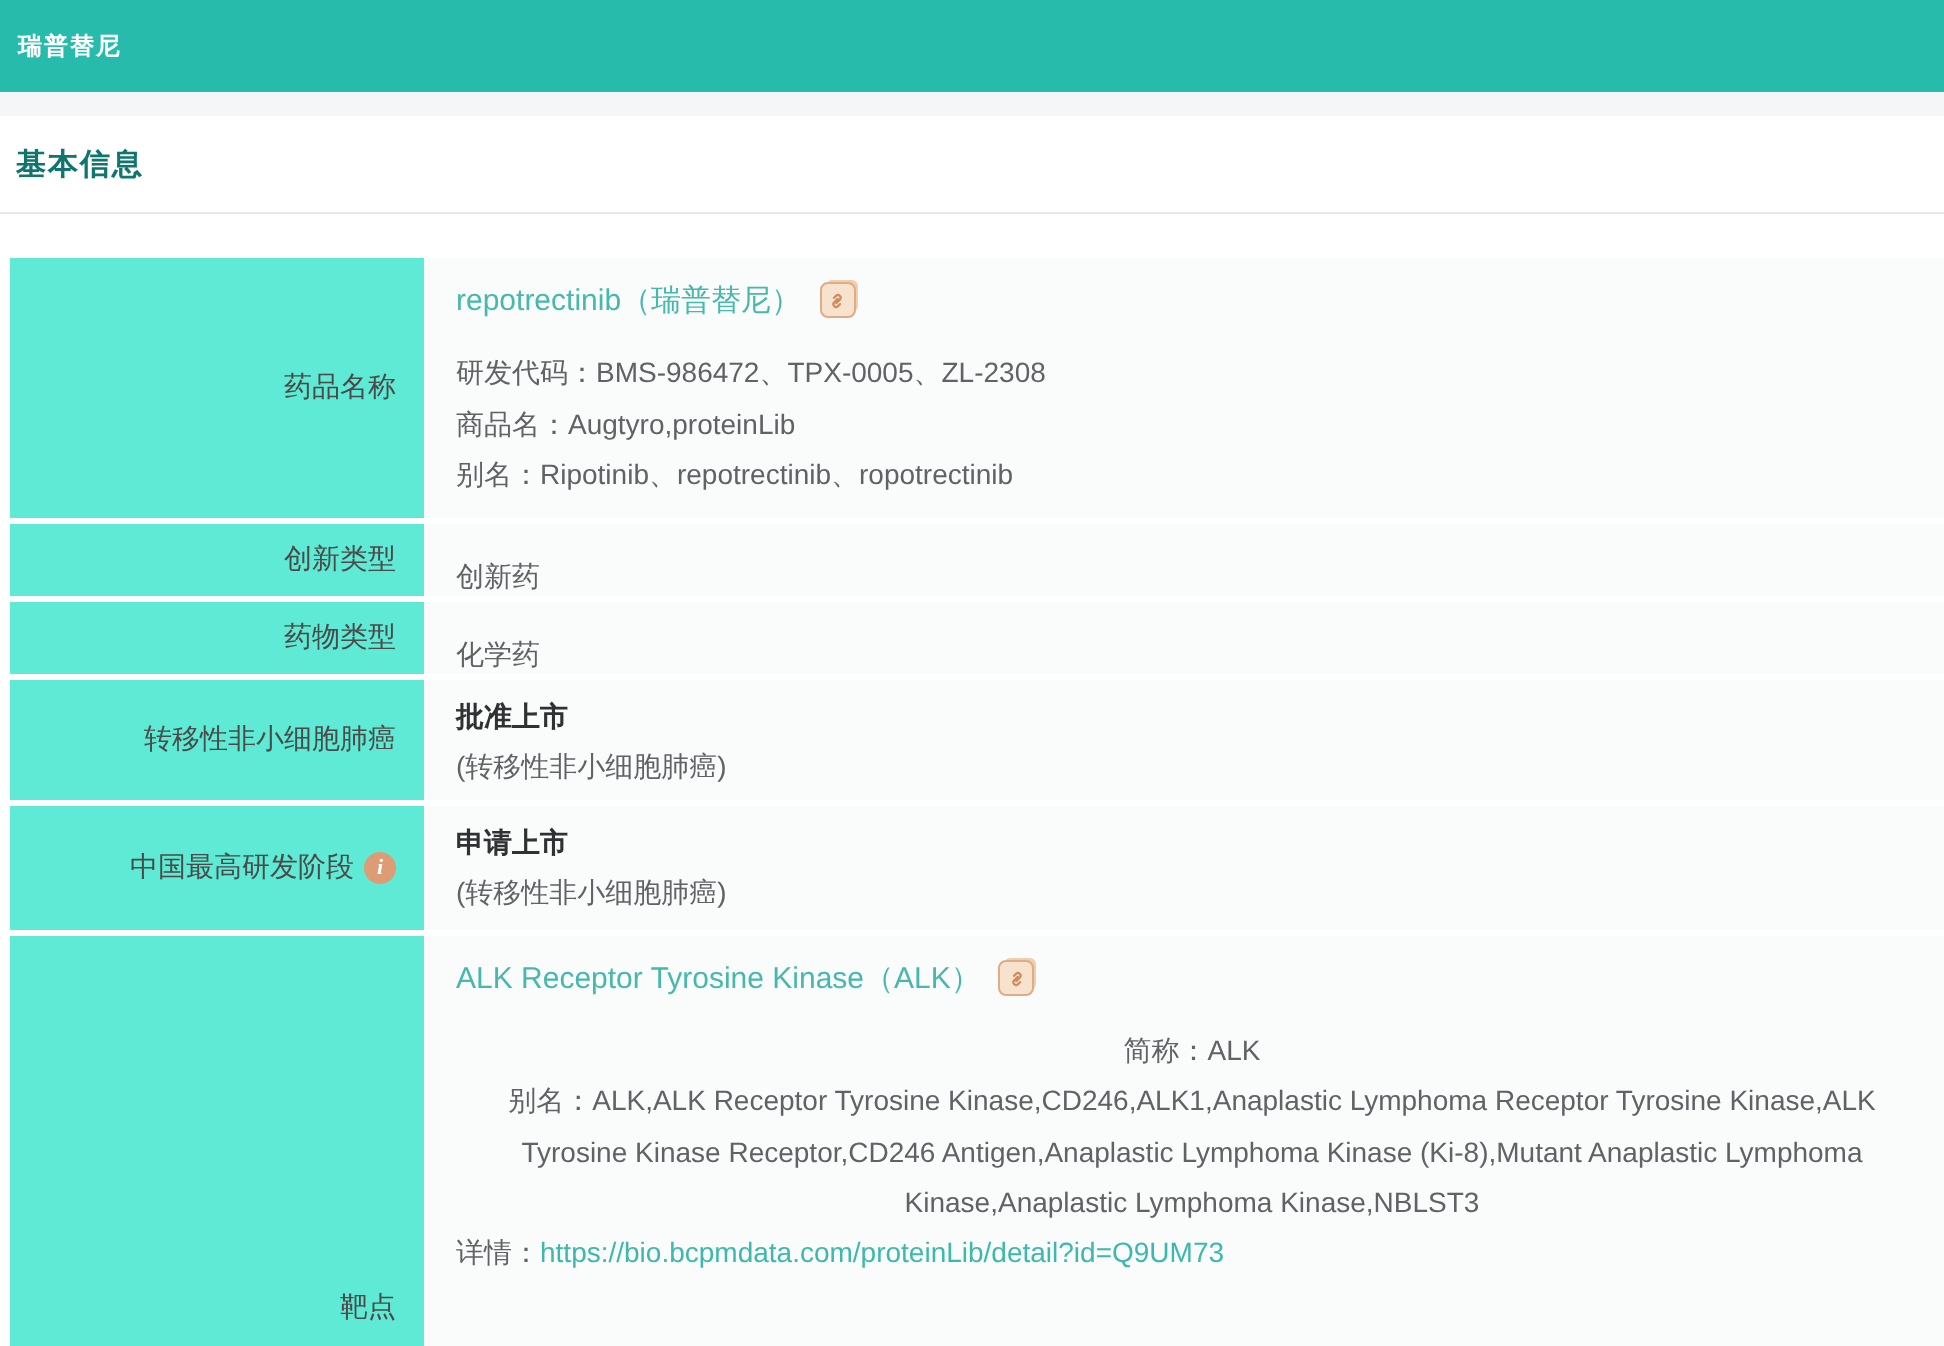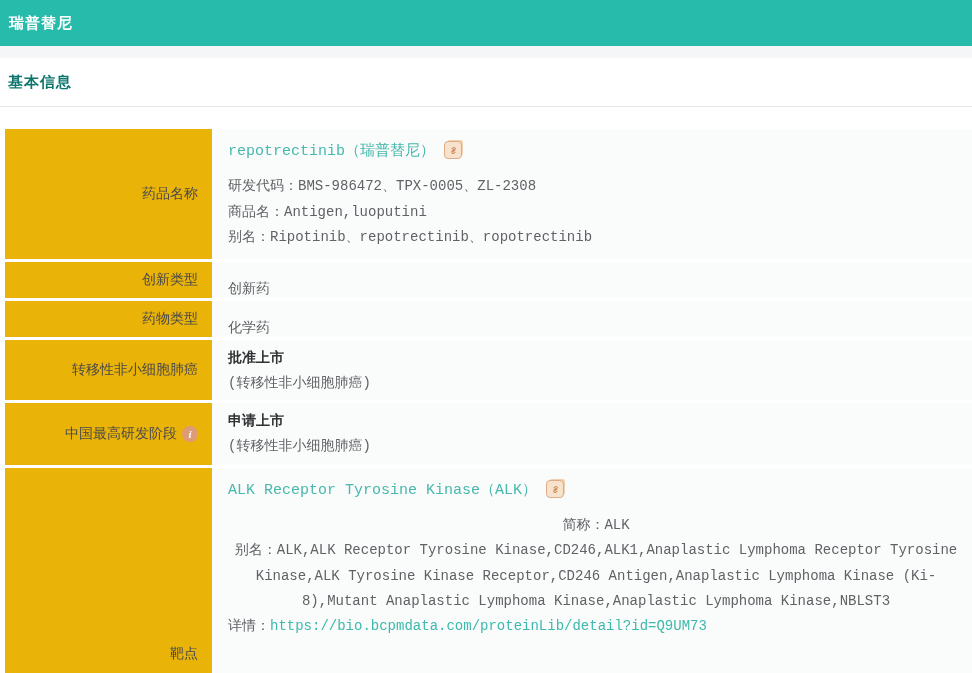--- a/index.html
+++ b/index.html
@@ -11,21 +11,21 @@
   }
   .topbar {
     height: 46px;
     background: #26bbaa;
     display: flex;
     align-items: center;
     padding-left: 9px;
   }
   .topbar h1 {
     color: #ffffff;
-    font-size: 15px;
+    font-size: 12px;
     font-weight: bold;
     letter-spacing: 1px;
     font-family: Liberation Serif, serif;
   }
   .subbar {
     height: 12px;
     background: #f5f6f7;
   }
   .section-head {
     padding: 15px 0 14px 8px;
@@ -41,38 +41,37 @@
     margin-top: 22px;
     padding-left: 5px;
   }
   .row {
     display: flex;
     margin-bottom: 3px;
   }
   .cell-label {
     width: 207px;
     flex: 0 0 207px;
-    background: #eab308;
+    background: #5eead4;
     display: flex;
     align-items: center;
     justify-content: flex-end;
     text-align: right;
     padding-right: 14px;
     font-size: 14px;
     color: #4a4a4a;
     gap: 5px;
   }
   .cell-value {
     flex: 1 1 auto;
     background: #fafbfb;
     padding-left: 16px;
     padding-right: 8px;
     font-size: 14px;
     color: #606266;
-    font-family: Liberation Mono, monospace;
   }
   .row-drug   { height: 130px; }
   .row-simple { height: 36px; }
   .row-stage1 { height: 60px; }
   .row-stage2 { height: 62px; }
   .row-target { height: 372px; }
   .row-simple .cell-value {
     display: flex;
     align-items: flex-end;
   }
@@ -169,21 +168,21 @@
         <div class="link-line">
           <a class="teal-link">repotrectinib（瑞普替尼）</a>
           <span class="link-icon">
             <svg viewBox="0 0 24 24">
                 <path d="M10.59 13.41a1 1 0 0 0 1.41 1.41l3.3-3.3a3.5 3.5 0 0 0-4.95-4.95l-1.8 1.8a1 1 0 1 0 1.41 1.41l1.8-1.8a1.5 1.5 0 0 1 2.12 2.12l-3.3 3.3zm2.82-2.82a1 1 0 0 0-1.41-1.41l-3.3 3.3a3.5 3.5 0 0 0 4.95 4.95l1.8-1.8a1 1 0 1 0-1.41-1.41l-1.8 1.8a1.5 1.5 0 0 1-2.12-2.12l3.3-3.3z" fill="#cf8d5e"></path>
               </svg>
           </span>
         </div>
         <div class="sub-lines">
           <div class="text-line">研发代码：BMS-986472、TPX-0005、ZL-2308</div>
-          <div class="text-line">商品名：Antigen,luoputini</div>
+          <div class="text-line">商品名：Augtyro,proteinLib</div>
           <div class="text-line">别名：Ripotinib、repotrectinib、ropotrectinib</div>
         </div>
       </div>
     </div>
 
     <div class="row row-simple">
       <div class="cell-label">
         <span>创新类型</span>
       </div>
       <div class="cell-value">

